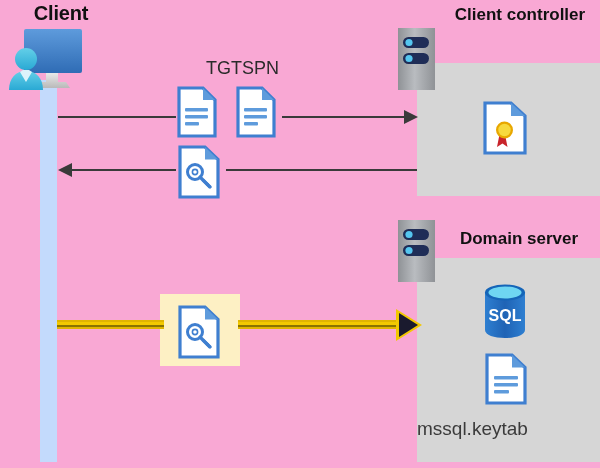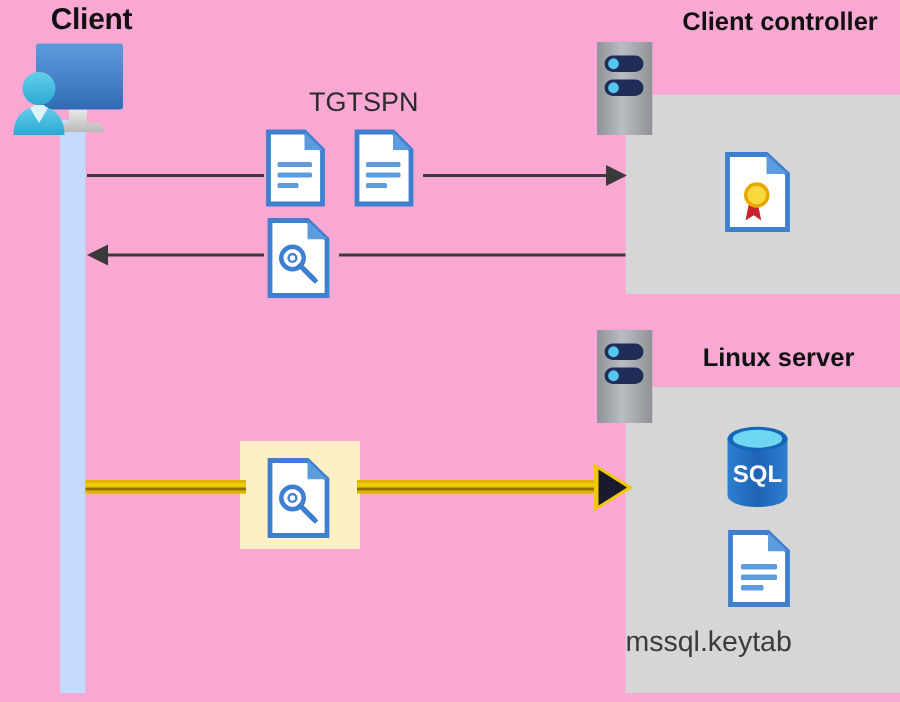--- a/index.html
+++ b/index.html
@@ -220,21 +220,21 @@
   <div class="abs server-panel" id="linux-panel"></div>
 
   <svg class="abs rack" id="linux-rack" viewBox="0 0 37 62">
     <rect x="0" y="0" width="37" height="62" fill="url(#rackGradA)"></rect>
     <rect x="5" y="9" width="26" height="11" rx="5.5" fill="#1f2d57"></rect>
     <circle cx="11" cy="14.5" r="3.6" fill="#55c6ef"></circle>
     <rect x="5" y="25" width="26" height="11" rx="5.5" fill="#1f2d57"></rect>
     <circle cx="11" cy="30.5" r="3.6" fill="#55c6ef"></circle>
   </svg>
 
-  <div class="abs server-title" id="linux-title">Linux server</div>
+  <div class="abs server-title" id="linux-title">Domain server</div>
 
   <svg class="abs" id="sql-icon" viewBox="0 0 48 56">
     <defs>
       <linearGradient id="sqlBody" x1="0" y1="0" x2="1" y2="0">
         <stop offset="0" stop-color="#2e7fd1"></stop>
         <stop offset="0.5" stop-color="#1f63b5"></stop>
         <stop offset="1" stop-color="#2e7fd1"></stop>
       </linearGradient>
     </defs>
     <path d="M4 9 h40 v38 c0 5 -9 8 -20 8 c-11 0 -20 -3 -20 -8 z" fill="url(#sqlBody)"></path>

